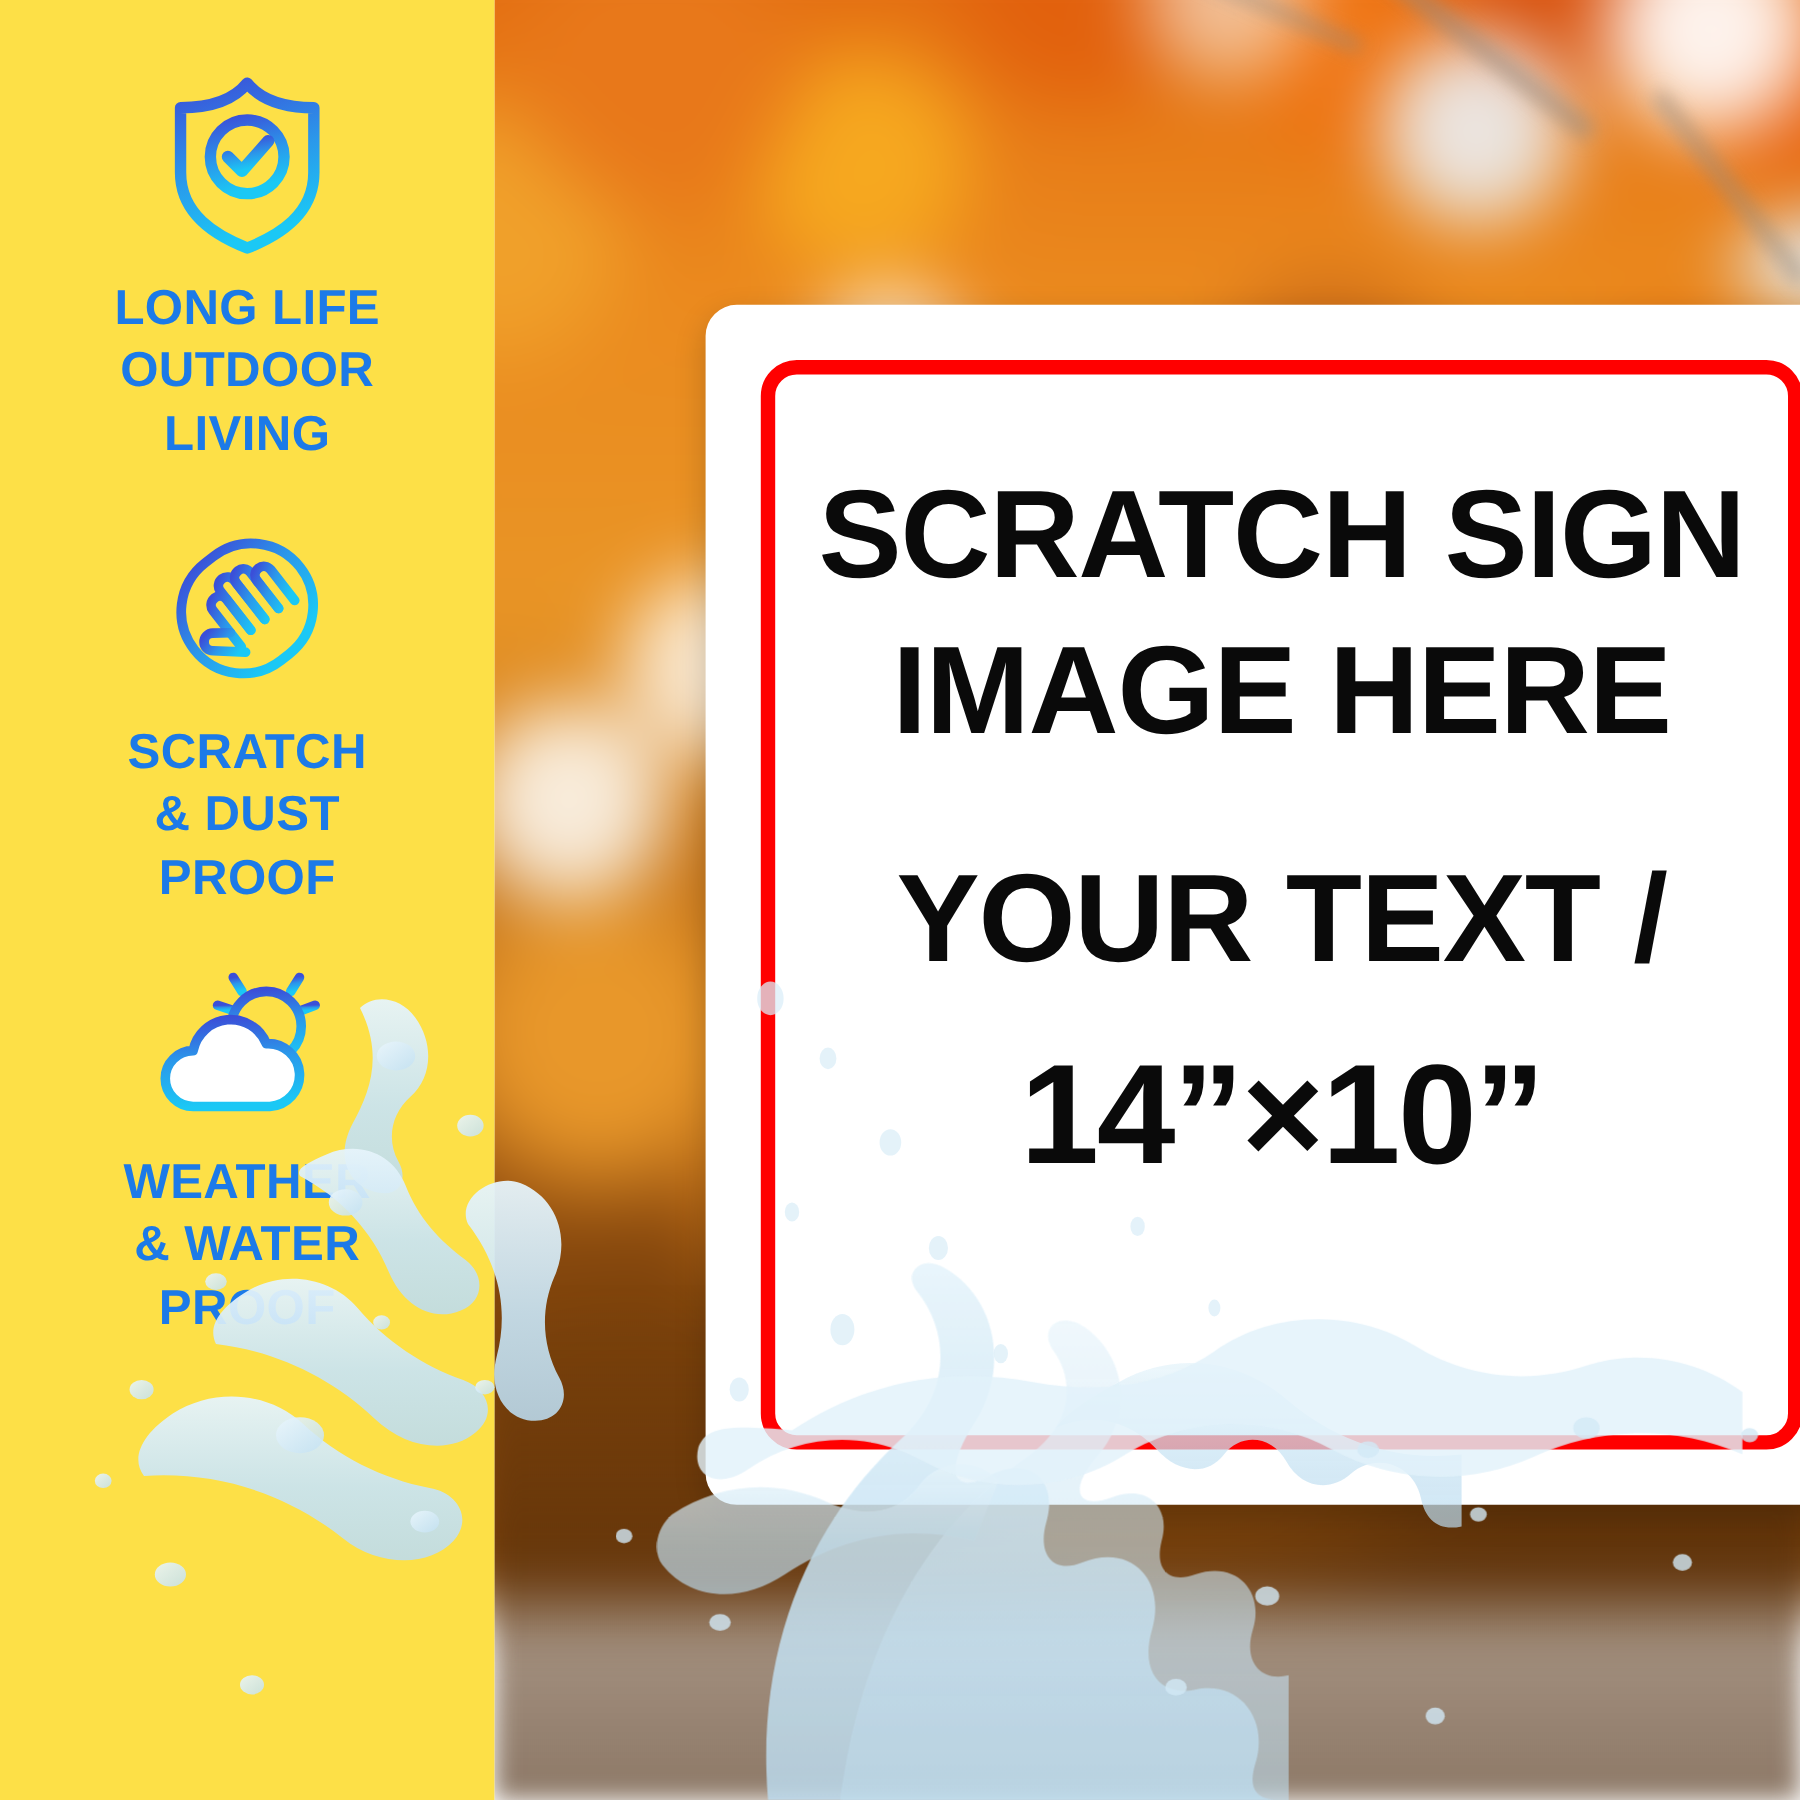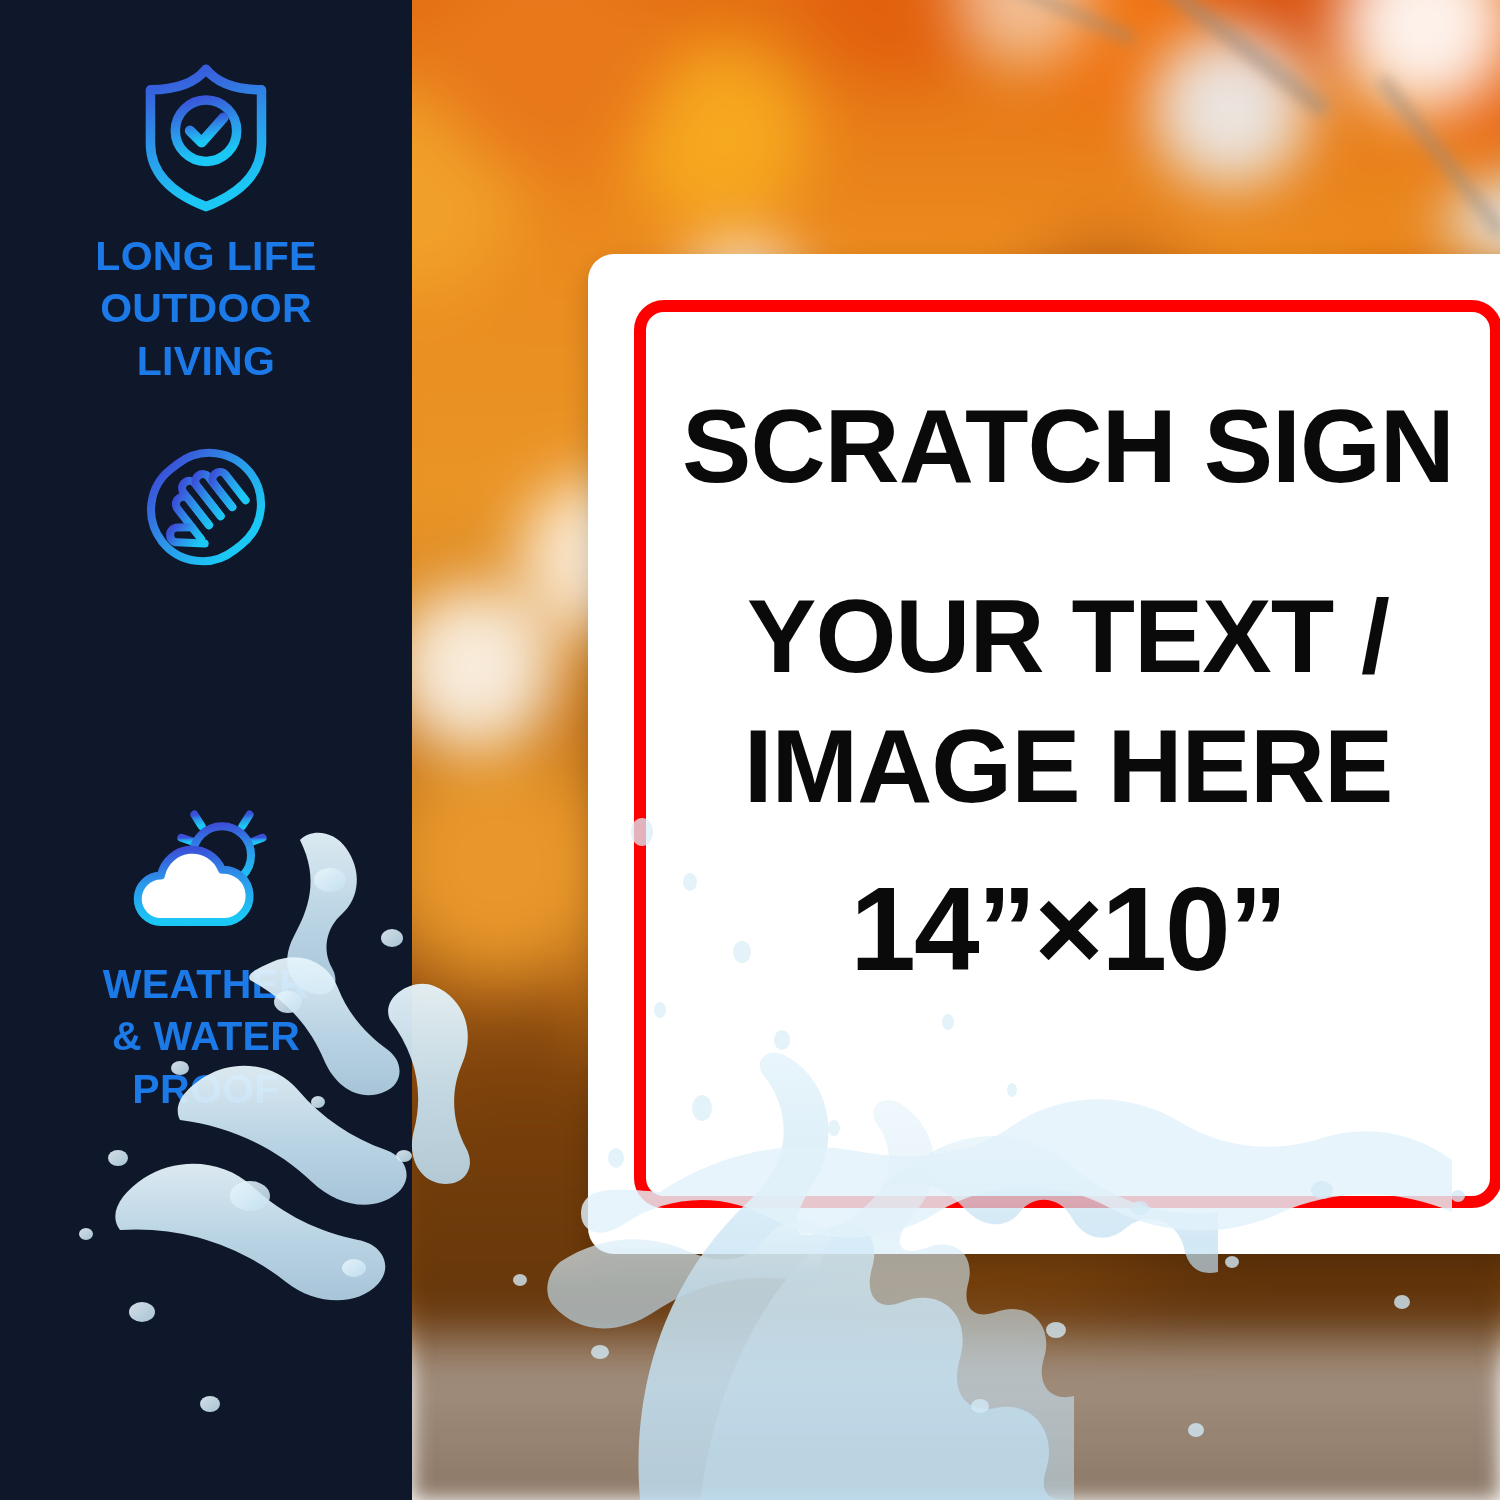--- a/index.html
+++ b/index.html
@@ -16,21 +16,21 @@
     height: 1500px;
     overflow: hidden;
     background: #ffffff;
   }
 
   
   .left-panel {
     position: absolute;
     left: 0; top: 0;
     width: 412px; height: 1500px;
-    background: #0f172a;
+    background: #fde047;
     z-index: 5;
   }
 
   .feature {
     position: absolute;
     left: 0;
     width: 412px;
     display: flex;
     flex-direction: column;
     align-items: center;
@@ -243,20 +243,23 @@
           <g transform="rotate(-38 50 51)">
             <rect x="12" y="16" width="76" height="70" rx="35" ry="35" fill="none" stroke="url(#gradHand)" stroke-width="5.5"></rect>
             <path d="M34 66 L 34 40 a 5 5 0 0 1 10 0 L 44 62" fill="none" stroke="url(#gradHand)" stroke-width="5.5" stroke-linecap="round" stroke-linejoin="round"></path>
             <path d="M44 62 L 44 34 a 5 5 0 0 1 10 0 L 54 62" fill="none" stroke="url(#gradHand)" stroke-width="5.5" stroke-linecap="round" stroke-linejoin="round"></path>
             <path d="M54 62 L 54 36 a 5 5 0 0 1 10 0 L 64 62" fill="none" stroke="url(#gradHand)" stroke-width="5.5" stroke-linecap="round" stroke-linejoin="round"></path>
             <path d="M64 62 L 64 42 a 5 5 0 0 1 10 0 L 74 64" fill="none" stroke="url(#gradHand)" stroke-width="5.5" stroke-linecap="round" stroke-linejoin="round"></path>
             <path d="M34 56 L 26 50 a 5 5 0 0 0 -6 8 L 34 70" fill="none" stroke="url(#gradHand)" stroke-width="5.5" stroke-linecap="round" stroke-linejoin="round"></path>
           </g>
         </svg>
       </span>
+      <div class="feature-label">SCRATCH
+&amp; DUST
+PROOF</div>
     </div>
 
     <div class="feature f3">
       <span class="feature-icon">
         <svg viewBox="0 0 110 95" width="160" height="138" xmlns="http://www.w3.org/2000/svg">
           <defs>
             <linearGradient id="gradWx" x1="0.2" y1="0" x2="0.3" y2="1">
               <stop offset="0%" stop-color="#3b4fd8"></stop>
               <stop offset="45%" stop-color="#2b97ea"></stop>
               <stop offset="100%" stop-color="#1bc8f5"></stop>
@@ -278,22 +281,22 @@
 &amp; WATER
 PROOF</div>
     </div>
 
   </div>
 
   <div class="sign">
     <div class="sign-inner-border"></div>
     <div class="sign-content">
       <div class="sign-line sign-title">SCRATCH SIGN</div>
+      <div class="sign-line sign-sub2">IMAGE HERE</div>
       <div class="sign-line sign-sub1">YOUR TEXT /</div>
-      <div class="sign-line sign-sub2">IMAGE HERE</div>
       <div class="sign-line sign-dims">14”×10”</div>
     </div>
   </div>
 
   <svg class="splash" viewBox="0 0 1500 1500" xmlns="http://www.w3.org/2000/svg">
     <defs>
       <linearGradient id="wg" x1="0" y1="0" x2="0" y2="1">
         <stop offset="0%" stop-color="#e6f4fb" stop-opacity="0.95"></stop>
         <stop offset="55%" stop-color="#c8e4f4" stop-opacity="0.92"></stop>
         <stop offset="100%" stop-color="#bcdcf0" stop-opacity="0.88"></stop>

